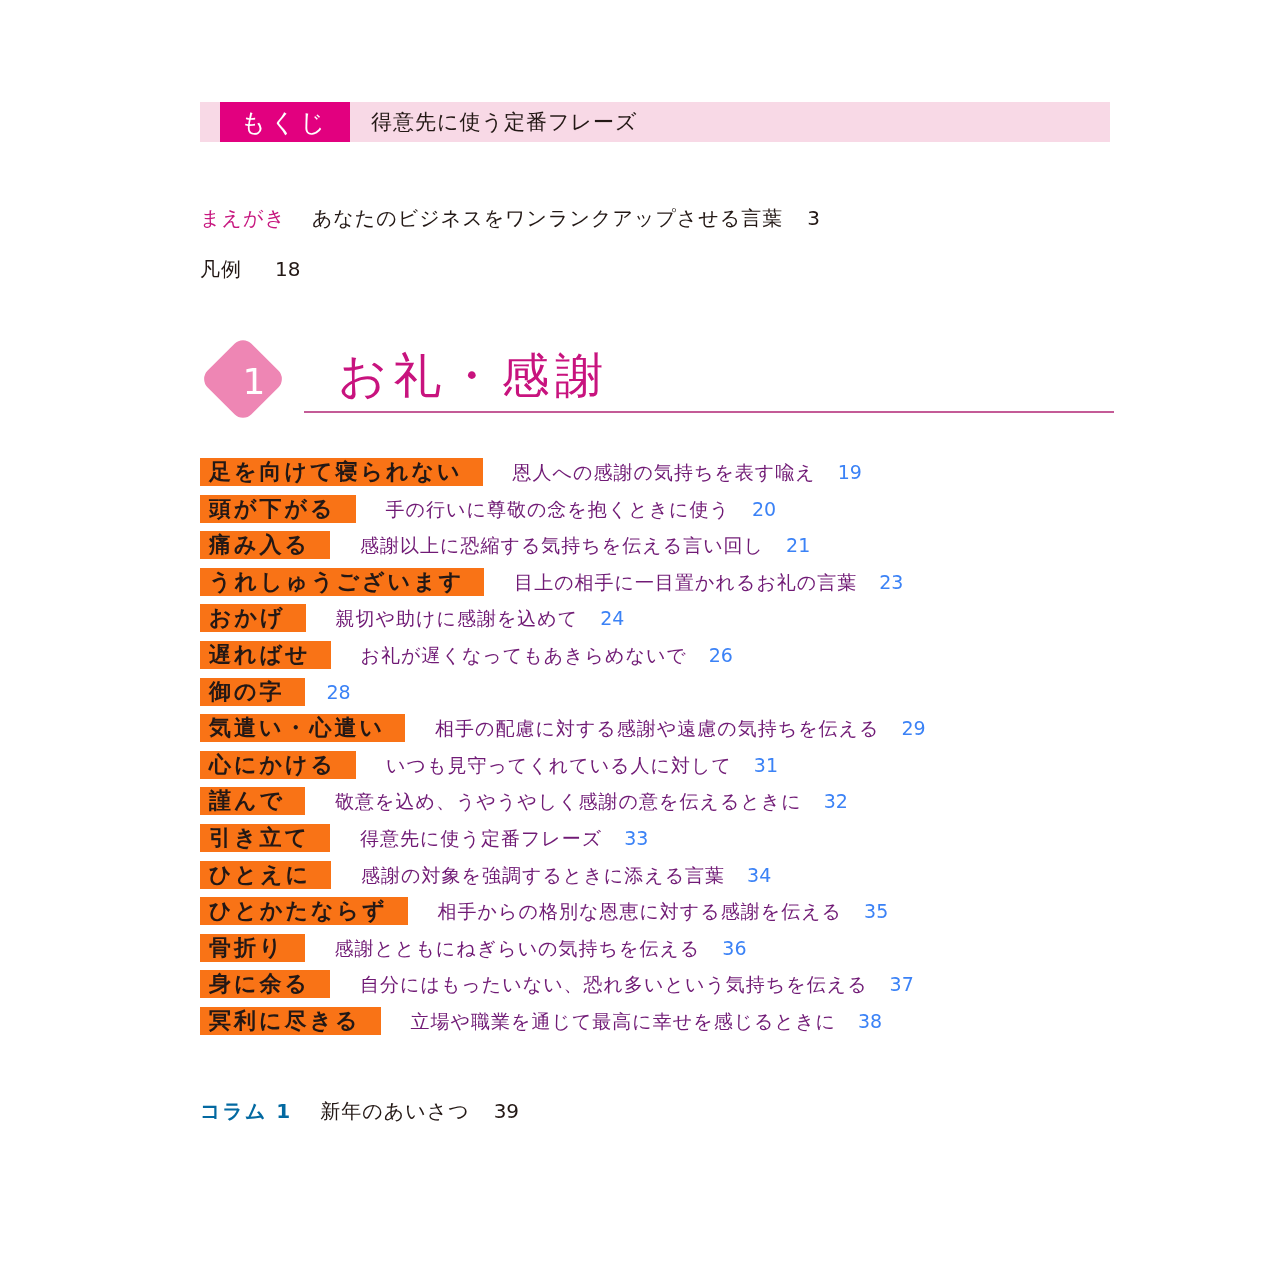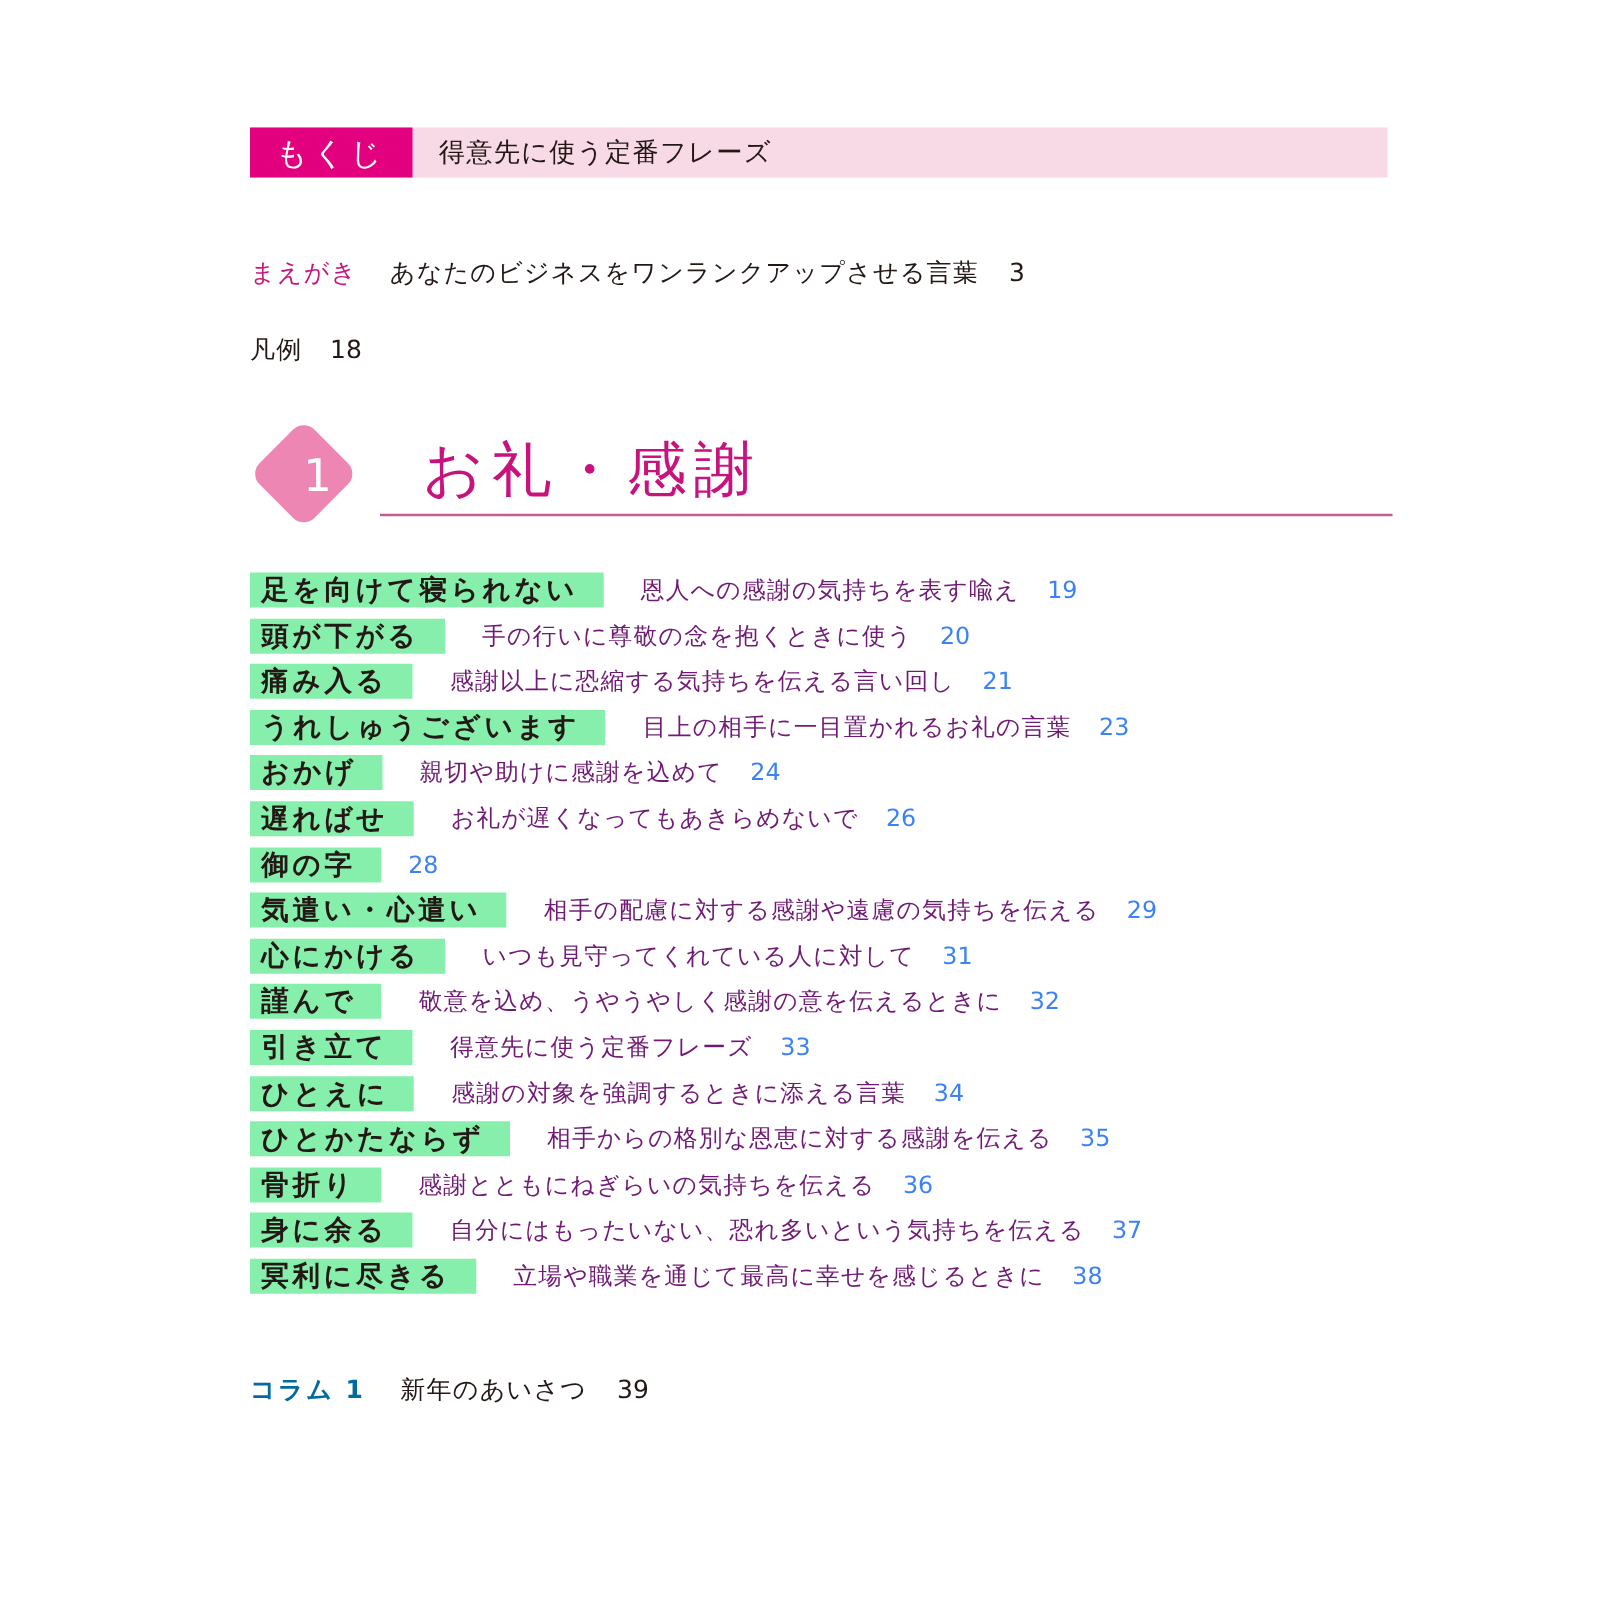--- a/index.html
+++ b/index.html
@@ -32,20 +32,21 @@
     }
     .header-tab {
       width: 130px; height: 40px;
       background: #e2007f;
       color: #ffffff;
       font-size: 25px;
       display: flex;
       align-items: center;
       justify-content: center;
       letter-spacing: 4px;
+      margin-left: 20px;
     }
     .header-title {
       margin-left: 21px;
       font-size: 21px;
       color: #231815;
       letter-spacing: 1px;
     }
 
     
     .intro-line {
@@ -110,21 +111,21 @@
       position: absolute;
       left: 200px; top: 458px;
     }
     .entry {
       height: 36.6px;
       display: flex;
       align-items: flex-start;
       white-space: nowrap;
     }
     .entry-term {
-      background: #86efac;
+      background: #f97316;
       height: 28px;
       padding: 0 20px 0 9px;
       font-size: 22px;
       font-weight: bold;
       color: #231815;
       letter-spacing: 3px;
       display: flex;
       align-items: center;
     }
     .entry-desc {
@@ -167,21 +168,21 @@
     <div class="header-tab">もくじ</div>
     <div class="header-title">得意先に使う定番フレーズ</div>
   </div>
 
   <div class="intro-line" style="top:205px;">
     <span class="intro-label">まえがき</span>
     <span class="intro-text">あなたのビジネスをワンランクアップさせる言葉</span>
     <span class="page-num">3</span>
   </div>
 
-  <div class="intro-line" style="top:266px;">
+  <div class="intro-line" style="top:256px;gap:11px;">
     <span class="intro-text">凡例</span>
     <span class="page-num" style="margin-left:22px;">18</span>
   </div>
 
   <div class="chapter">
     <div class="chapter-badge"></div>
     <div class="chapter-num">1</div>
     <div class="chapter-title">お礼・感謝</div>
     <div class="chapter-rule"></div>
   </div>

